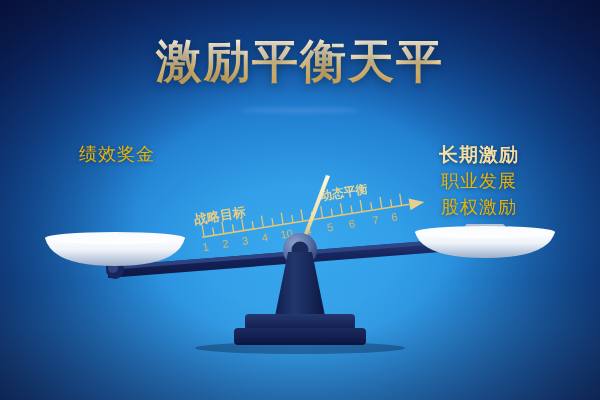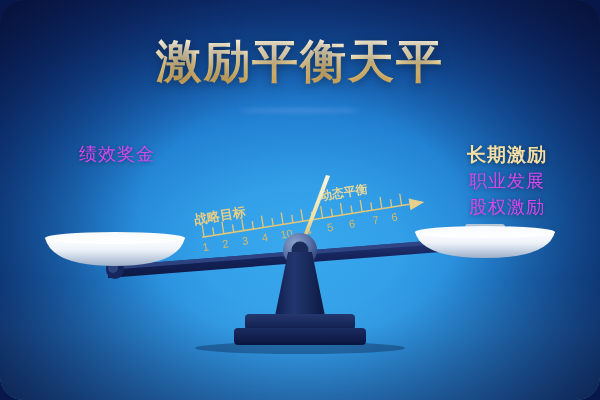--- a/index.html
+++ b/index.html
@@ -7,21 +7,20 @@
     padding: 0;
     background: #08174a;
   }
   #stage {
     position: relative;
     width: 600px;
     height: 400px;
     overflow: hidden;
     font-family: "Liberation Sans", "DejaVu Sans", sans-serif;
     background: #0a1c57;
-    border-radius: 23px;
   }
 
   
   .bg-base {
     position: absolute;
     inset: 0;
     background: #0b1f5e;
   }
   .bg-glow {
     position: absolute;
@@ -87,32 +86,32 @@
 
   
   .side {
     position: absolute;
     top: 142px;
     width: 150px;
     text-align: center;
     line-height: 1.42;
   }
   .side.left  { left: 42px; }
-  .side.right { left: 432px; }
+  .side.right { left: 404px; }
   .side-head {
     font-size: 19px;
     font-weight: bold;
     color: #f6dfa4;
     letter-spacing: 1px;
     text-shadow: 0 1px 4px rgba(0,0,0,0.45);
     white-space: nowrap;
   }
   .side-item {
     font-size: 18px;
-    color: #d946ef;
+    color: #eab308;
     letter-spacing: 1px;
     text-shadow: 0 1px 4px rgba(0,0,0,0.4);
     white-space: nowrap;
   }
 
   
   .scale-svg {
     position: absolute;
     left: 0;
     top: 0;

